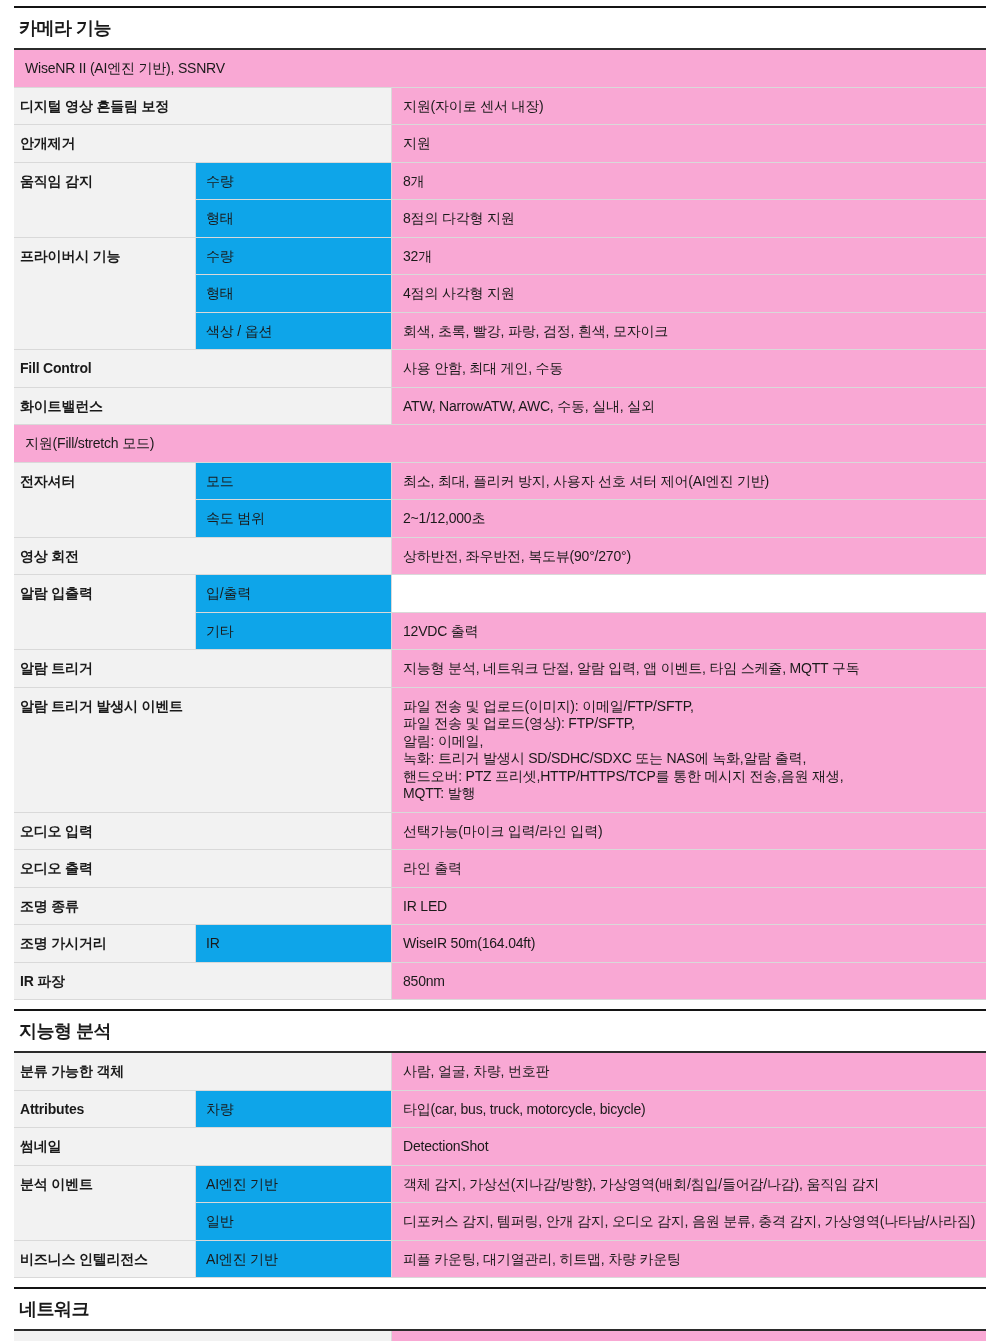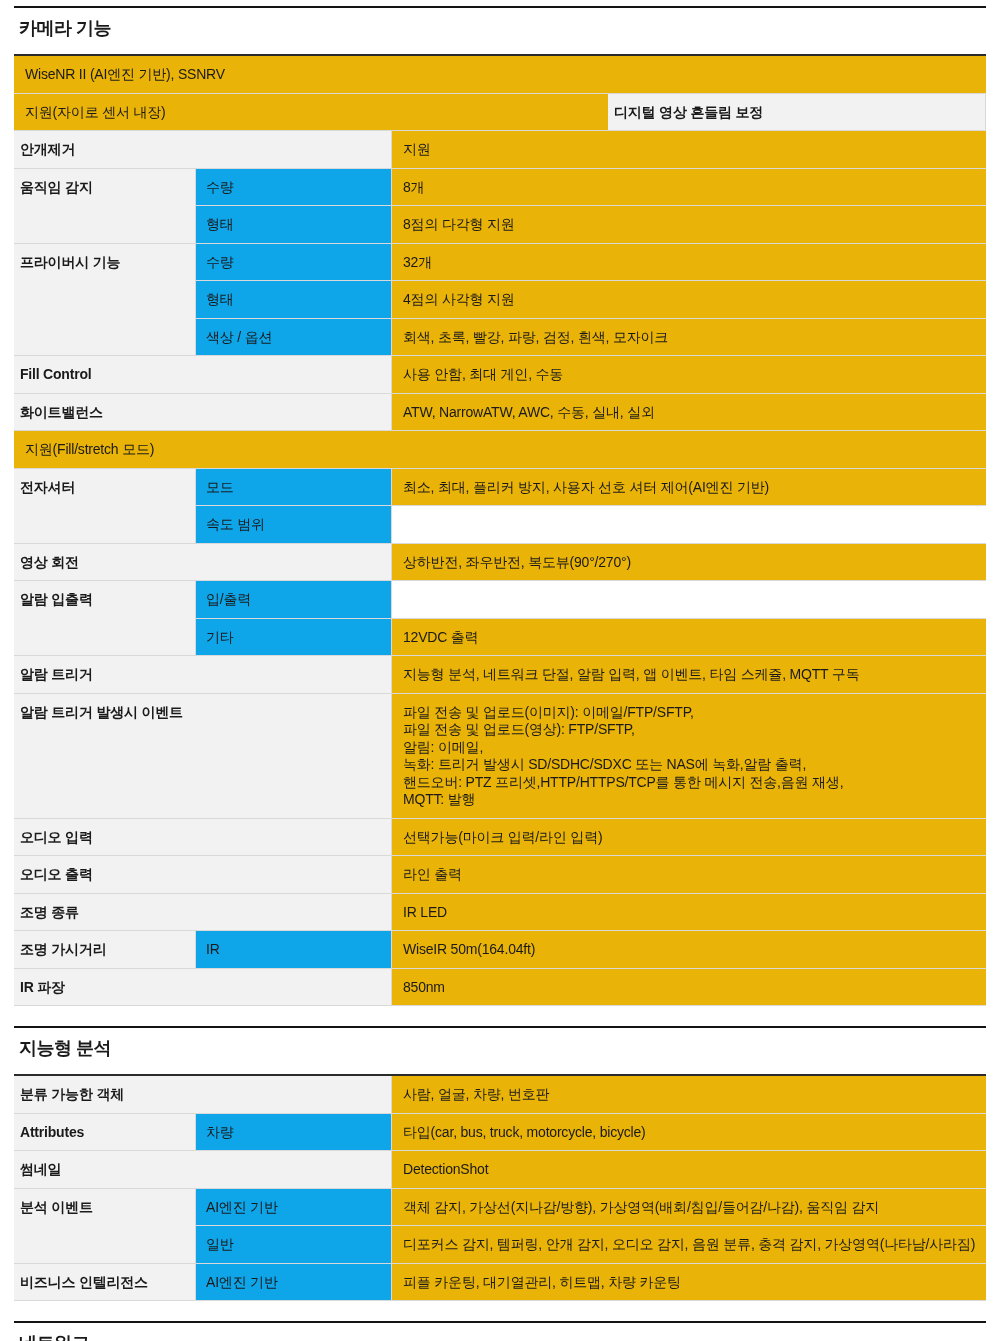--- a/index.html
+++ b/index.html
@@ -11,25 +11,25 @@
   }
   body {
     width: 1000px;
     min-height: 1341px;
     box-sizing: border-box;
   }
   .doc {
     margin: 6px 14px 0 14px;
   }
   .section + .section .section-head {
-    margin-top: 20px;
+    margin-top: 9px;
   }
   .section-head {
     border-top: 2px solid #141414;
-    padding: 9px 5px 15px 5px;
+    padding: 9px 5px 9px 5px;
     font-size: 18px;
     font-weight: 700;
     letter-spacing: -0.5px;
     line-height: 22px;
   }
   .spec-table {
     border-top: 2px solid #2b2b2b;
     font-size: 14px;
   }
   .row, .group {
@@ -58,21 +58,21 @@
   }
   .sub-label {
     background: #0ea5e9;
     width: 196px;
     flex: none;
     border-right: 1px solid #d9d9d9;
     padding-left: 10px;
   }
   .value {
     flex: 1;
-    background: #eab308;
+    background: #f9a8d4;
     white-space: pre-line;
     padding-left: 11px;
   }
   .subrows {
     flex: 1;
     display: flex;
     flex-direction: column;
   }
   .subrow {
     display: flex;
@@ -86,22 +86,22 @@
 <body>
 
 <div class="doc" id="doc">
     <div class="section">
       <div class="section-head">카메라 기능</div>
       <div class="spec-table">
         <div class="row">
           <div class="cell value">WiseNR II (AI엔진 기반), SSNRV</div>
         </div>
         <div class="row">
+          <div class="cell main-label wide">디지털 영상 흔들림 보정</div>
           <div class="cell value">지원(자이로 센서 내장)</div>
-          <div class="cell main-label wide">디지털 영상 흔들림 보정</div>
         </div>
         <div class="row">
           <div class="cell main-label wide">안개제거</div>
           <div class="cell value">지원</div>
         </div>
         <div class="group">
           <div class="cell main-label">움직임 감지</div>
           <div class="subrows">
             <div class="subrow">
               <div class="cell sub-label">수량</div>
@@ -143,20 +143,21 @@
         </div>
         <div class="group">
           <div class="cell main-label">전자셔터</div>
           <div class="subrows">
             <div class="subrow">
               <div class="cell sub-label">모드</div>
               <div class="cell value">최소, 최대, 플리커 방지, 사용자 선호 셔터 제어(AI엔진 기반)</div>
             </div>
             <div class="subrow">
               <div class="cell sub-label">속도 범위</div>
+              <div class="cell value">2~1/12,000초</div>
             </div>
           </div>
         </div>
         <div class="row">
           <div class="cell main-label wide">영상 회전</div>
           <div class="cell value">상하반전, 좌우반전, 복도뷰(90°/270°)</div>
         </div>
         <div class="group">
           <div class="cell main-label">알람 입출력</div>
           <div class="subrows">

